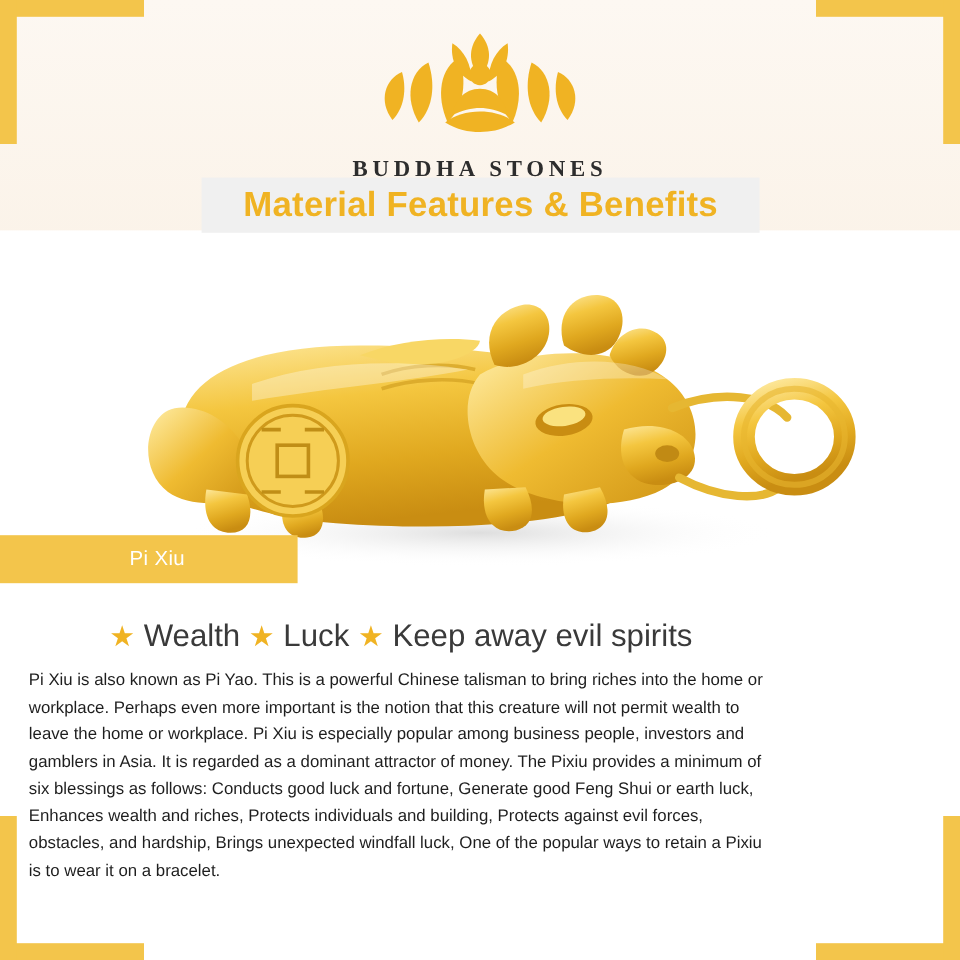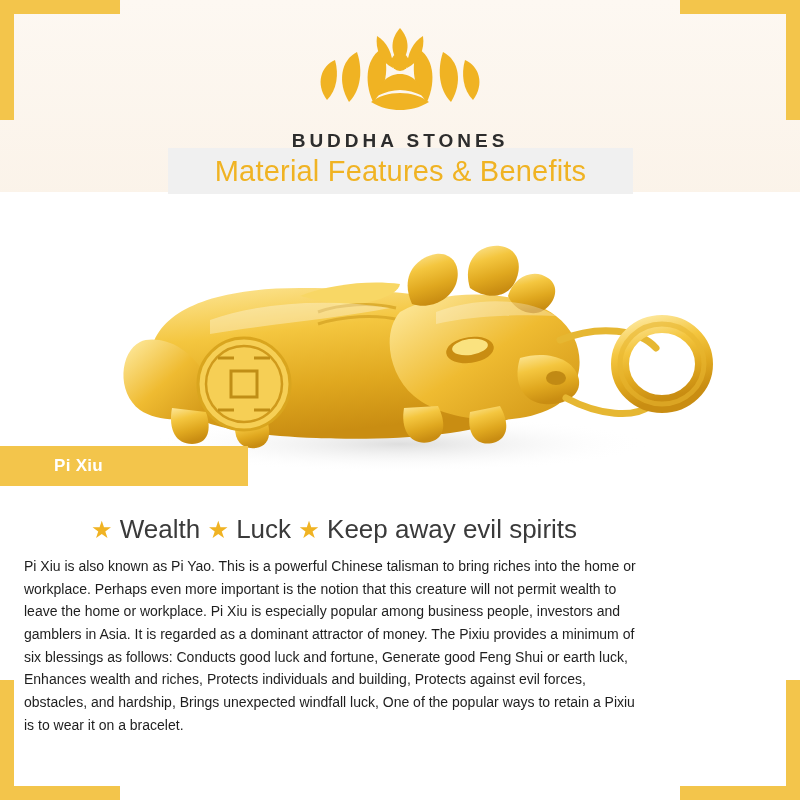--- a/index.html
+++ b/index.html
@@ -43,20 +43,21 @@
     left: 0; top: 0;
     width: 800px;
     height: 200px;
     background: linear-gradient(180deg, #fdf8f2 0%, #fbf3e9 100%);
   }
   .logo-wrap {
     position: absolute;
     left: 0; top: 22px;
     width: 800px;
     text-align: center;
+    font-family: Liberation Serif, serif;
   }
   .logo-mark { display: block; margin: 0 auto; }
   .brand-name {
     margin-top: 4px;
     font-size: 19px;
     letter-spacing: 4px;
     font-weight: bold;
     color: #2d2d2d;
   }
 
@@ -68,21 +69,21 @@
     width: 465px;
     height: 46px;
     background: #f0f0f0;
     display: flex;
     align-items: center;
     justify-content: center;
     z-index: 4;
   }
   .title-band .title-text {
     font-size: 29px;
-    font-weight: normal;
+    font-weight: bold;
     color: #f0b323;
     letter-spacing: 0.2px;
     white-space: nowrap;
   }
 
   
   .hero {
     position: absolute;
     left: 0;
     top: 192px;
@@ -99,23 +100,23 @@
     left: 0;
     top: 446px;
     width: 248px;
     height: 40px;
     background: #f3c54b;
     display: flex;
     align-items: center;
     z-index: 5;
   }
   .caption-ribbon .caption-text {
-    margin-left: 54px;
+    margin-left: 108px;
     font-size: 17px;
-    font-weight: bold;
+    font-weight: normal;
     color: #ffffff;
     letter-spacing: 0.3px;
   }
 
   
   .content {
     position: absolute;
     left: 0;
     top: 492px;
     width: 680px;

